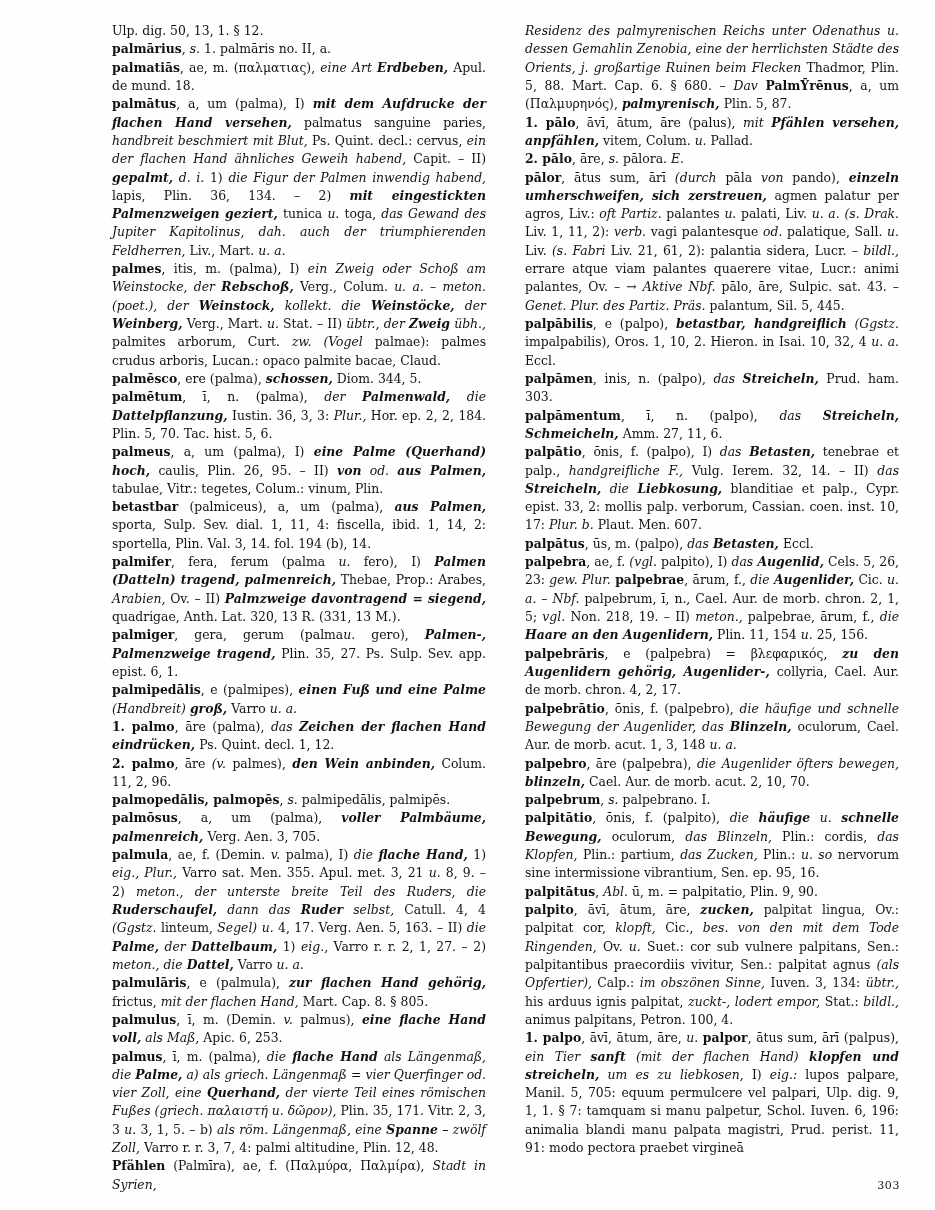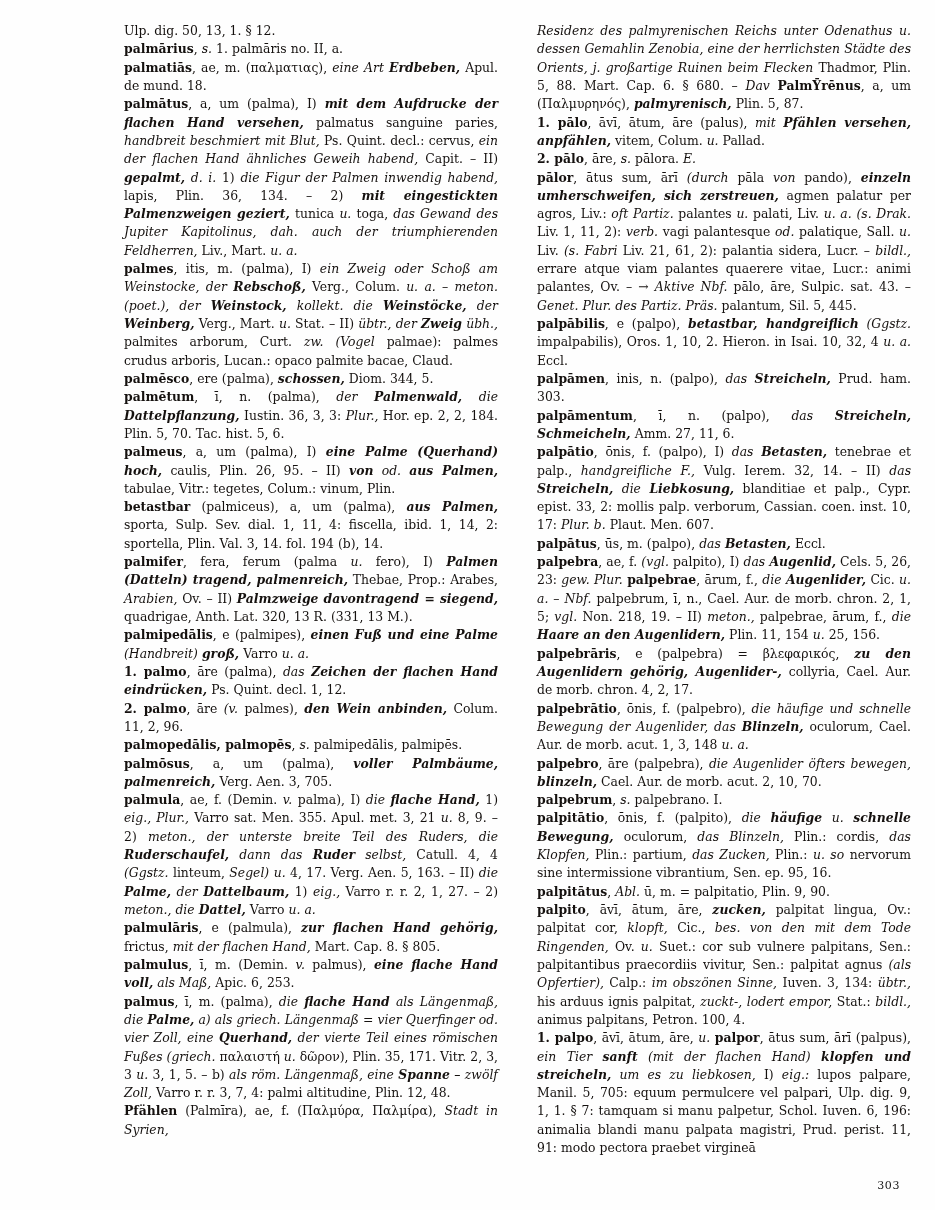--- a/index.html
+++ b/index.html
@@ -13,21 +13,21 @@
     width: 935px;
     height: 1210px;
     background: #fefefe;
     overflow: hidden;
     font-family: "DejaVu Serif", "Liberation Serif", serif;
     color: #15110f;
   }
   .columns {
     position: absolute;
     top: 22px;
-    left: 12px;
+    left: 0;
     width: 899px;
     height: 1150px;
     display: flex;
     gap: 16px;
   }
   .column {
     width: 401px;
     box-sizing: border-box;
   }
   .column.left  { margin-left: 112px; }
@@ -41,21 +41,21 @@
     margin: 0;
     hyphens: manual;
     word-spacing: 0.1px;
   }
   
   .hw { font-weight: bold; }
   
   .g  { font-weight: bold; font-style: italic; }
   
   .i  { font-style: italic; }
-  .gki { font-family: "DejaVu Serif", serif; }
+  .gki { font-family: "DejaVu Serif", serif; font-style: italic; }
 
   .folio {
     position: absolute;
     right: 35px;
     bottom: 18px;
     font-size: 11px;
     letter-spacing: 0.6px;
     font-family: "DejaVu Serif", "Liberation Serif", serif;
     color: #1a1a1a;
   }
@@ -72,20 +72,21 @@
           <p class="entry">Ulp. dig. 50, 13, 1. § 12.</p>
           <p class="entry"><span class="hw">palmārius</span>, <span class="i">s.</span> 1. palmāris no. II, a.</p>
           <p class="entry"><span class="hw">palmatiās</span>, ae, m. (παλματιας), <span class="i">eine Art</span> <span class="g">Erdbeben,</span> Apul. de mund. 18.</p>
           <p class="entry"><span class="hw">palmātus</span>, a, um (palma), I) <span class="g">mit dem Aufdrucke der flachen Hand versehen,</span> palmatus sanguine paries, <span class="i">handbreit beschmiert mit Blut,</span> Ps. Quint. decl.: cervus, <span class="i">ein der flachen Hand ähnliches Geweih habend,</span> Capit. – II) <span class="g">gepalmt,</span> <span class="i">d. i.</span> 1) <span class="i">die Figur der Palmen inwendig habend,</span> lapis, Plin. 36, 134. – 2) <span class="g">mit eingestickten Palmenzweigen geziert,</span> tunica <span class="i">u.</span> toga, <span class="i">das Gewand des Jupiter Kapitolinus, dah. auch der triumphierenden Feldherren,</span> Liv., Mart. <span class="i">u. a.</span></p>
           <p class="entry"><span class="hw">palmes</span>, itis, m. (palma), I) <span class="i">ein Zweig oder Schoß am Weinstocke, der</span> <span class="g">Rebschoß,</span> Verg., Colum. <span class="i">u. a.</span> – <span class="i">meton. (poet.), der</span> <span class="g">Weinstock,</span> <span class="i">kollekt. die</span> <span class="g">Weinstöcke,</span> <span class="i">der</span> <span class="g">Weinberg,</span> Verg., Mart. <span class="i">u.</span> Stat. – II) <span class="i">übtr., der</span> <span class="g">Zweig</span> <span class="i">übh.,</span> palmites arborum, Curt. <span class="i">zw. (Vogel</span> palmae): palmes crudus arboris, Lucan.: opaco palmite bacae, Claud.</p>
           <p class="entry"><span class="hw">palmēsco</span>, ere (palma), <span class="g">schossen,</span> Diom. 344, 5.</p>
           <p class="entry"><span class="hw">palmētum</span>, ī, n. (palma), <span class="i">der</span> <span class="g">Palmenwald,</span> <span class="i">die</span> <span class="g">Dattelpflanzung,</span> Iustin. 36, 3, 3: <span class="i">Plur.,</span> Hor. ep. 2, 2, 184. Plin. 5, 70. Tac. hist. 5, 6.</p>
           <p class="entry"><span class="hw">palmeus</span>, a, um (palma), I) <span class="g">eine Palme (Querhand) hoch,</span> caulis, Plin. 26, 95. – II) <span class="g">von</span> <span class="i">od.</span> <span class="g">aus Palmen,</span> tabulae, Vitr.: tegetes, Colum.: vinum, Plin.</p>
           <p class="entry"><span class="hw">betastbar</span> (palmiceus), a, um (palma), <span class="g">aus Palmen,</span> sporta, Sulp. Sev. dial. 1, 11, 4: fiscella, ibid. 1, 14, 2: sportella, Plin. Val. 3, 14. fol. 194 (b), 14.</p>
           <p class="entry"><span class="hw">palmifer</span>, fera, ferum (palma <span class="i">u.</span> fero), I) <span class="g">Palmen (Datteln) tragend, palmenreich,</span> Thebae, Prop.: Arabes, <span class="i">Arabien,</span> Ov. – II) <span class="g">Palmzweige davontragend = siegend,</span> quadrigae, Anth. Lat. 320, 13 R. (331, 13 M.).</p>
+          <p class="entry"><span class="hw">palmiger</span>, gera, gerum (palma<span class="i">u.</span> gero), <span class="g">Palmen-, Palmenzweige tragend,</span> Plin. 35, 27. Ps. Sulp. Sev. app. epist. 6, 1.</p>
           <p class="entry"><span class="hw">palmipedālis</span>, e (palmipes), <span class="g">einen Fuß und eine Palme</span> <span class="i">(Handbreit)</span> <span class="g">groß,</span> Varro <span class="i">u. a.</span></p>
           <p class="entry"><span class="hw">1. palmo</span>, āre (palma), <span class="i">das</span> <span class="g">Zeichen der flachen Hand eindrücken,</span> Ps. Quint. decl. 1, 12.</p>
           <p class="entry"><span class="hw">2. palmo</span>, āre <span class="i">(v.</span> palmes), <span class="g">den Wein anbinden,</span> Colum. 11, 2, 96.</p>
           <p class="entry"><span class="hw">palmopedālis, palmopēs</span>, <span class="i">s.</span> palmipedālis, palmipēs.</p>
           <p class="entry"><span class="hw">palmōsus</span>, a, um (palma), <span class="g">voller Palmbäume, palmenreich,</span> Verg. Aen. 3, 705.</p>
           <p class="entry"><span class="hw">palmula</span>, ae, f. (Demin. <span class="i">v.</span> palma), I) <span class="i">die</span> <span class="g">flache Hand,</span> 1) <span class="i">eig., Plur.,</span> Varro sat. Men. 355. Apul. met. 3, 21 <span class="i">u.</span> 8, 9. – 2) <span class="i">meton., der unterste breite Teil des Ruders, die</span> <span class="g">Ruderschaufel,</span> <span class="i">dann das</span> <span class="g">Ruder</span> <span class="i">selbst,</span> Catull. 4, 4 <span class="i">(Ggstz.</span> linteum, <span class="i">Segel) u.</span> 4, 17. Verg. Aen. 5, 163. – II) <span class="i">die</span> <span class="g">Palme,</span> <span class="i">der</span> <span class="g">Dattelbaum,</span> 1) <span class="i">eig.,</span> Varro r. r. 2, 1, 27. – 2) <span class="i">meton., die</span> <span class="g">Dattel,</span> Varro <span class="i">u. a.</span></p>
           <p class="entry"><span class="hw">palmulāris</span>, e (palmula), <span class="g">zur flachen Hand gehörig,</span> frictus, <span class="i">mit der flachen Hand,</span> Mart. Cap. 8. § 805.</p>
           <p class="entry"><span class="hw">palmulus</span>, ī, m. (Demin. <span class="i">v.</span> palmus), <span class="g">eine flache Hand voll,</span> <span class="i">als Maß,</span> Apic. 6, 253.</p>
           <p class="entry"><span class="hw">palmus</span>, ī, m. (palma), <span class="i">die</span> <span class="g">flache Hand</span> <span class="i">als Längenmaß, die</span> <span class="g">Palme,</span> <span class="i">a) als griech. Längenmaß = vier Querfinger od. vier Zoll, eine</span> <span class="g">Querhand,</span> <span class="i">der vierte Teil eines römischen Fußes (griech.</span> <span class="gki">παλαιστή</span> <span class="i">u.</span> <span class="gki">δῶρον),</span> Plin. 35, 171. Vitr. 2, 3, 3 <span class="i">u.</span> 3, 1, 5. – b) <span class="i">als röm. Längenmaß, eine</span> <span class="g">Spanne</span> <span class="i">– zwölf Zoll,</span> Varro r. r. 3, 7, 4: palmi altitudine, Plin. 12, 48.</p>
           <p class="entry"><span class="hw">Pfählen</span> (Palmīra), ae, f. (Παλμύρα, Παλμίρα), <span class="i">Stadt in Syrien,</span></p>

